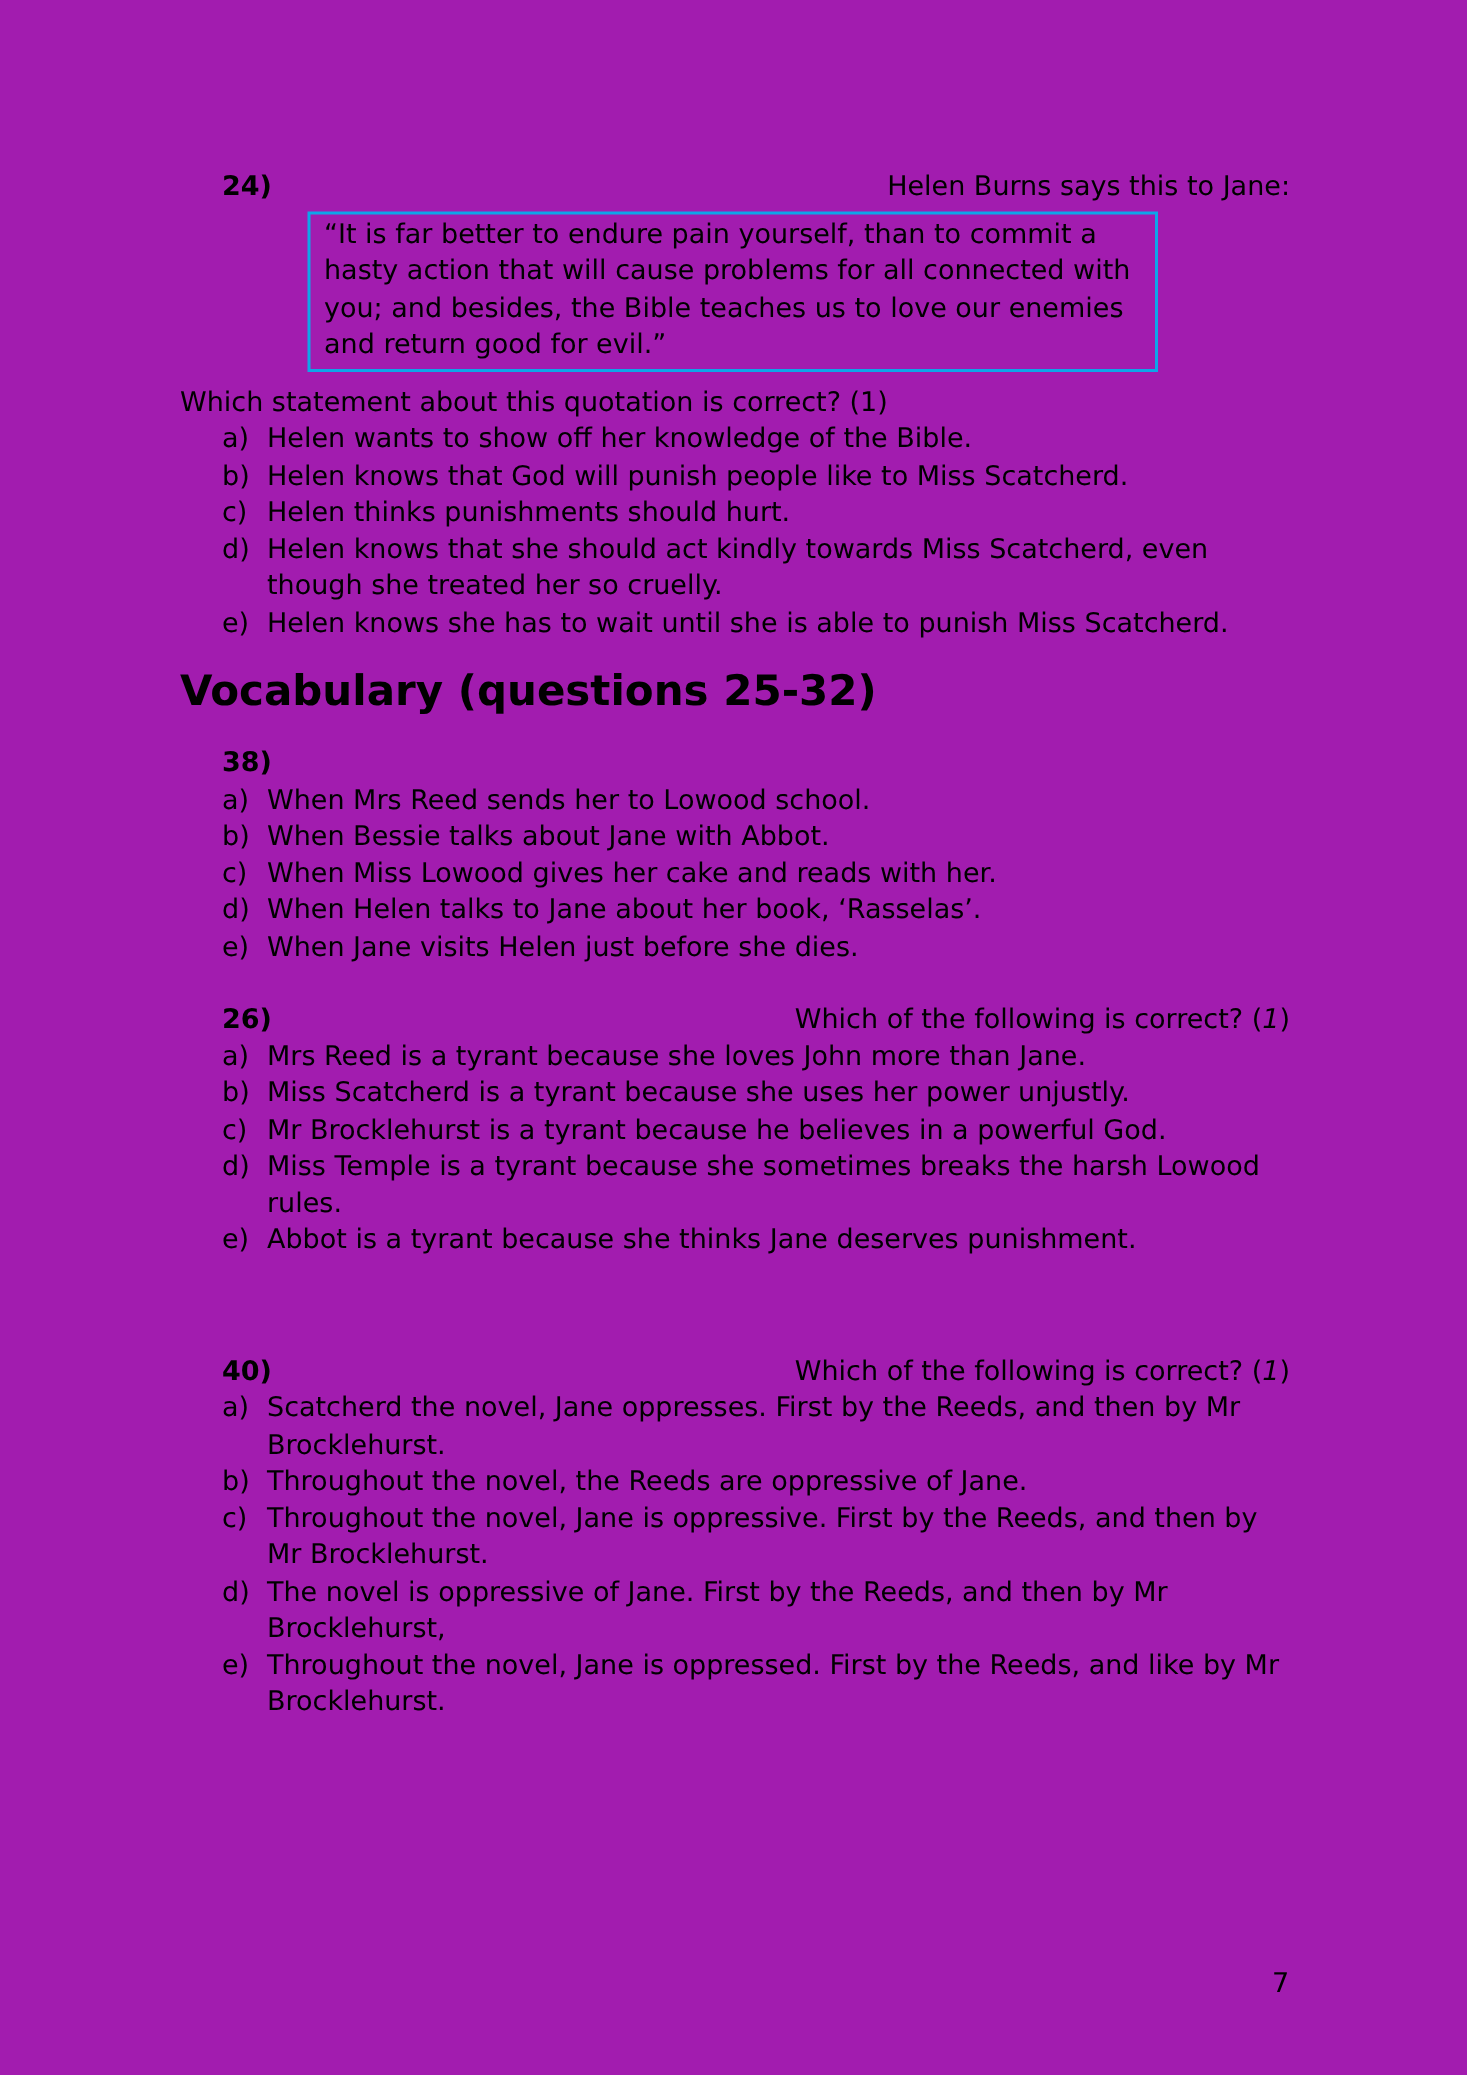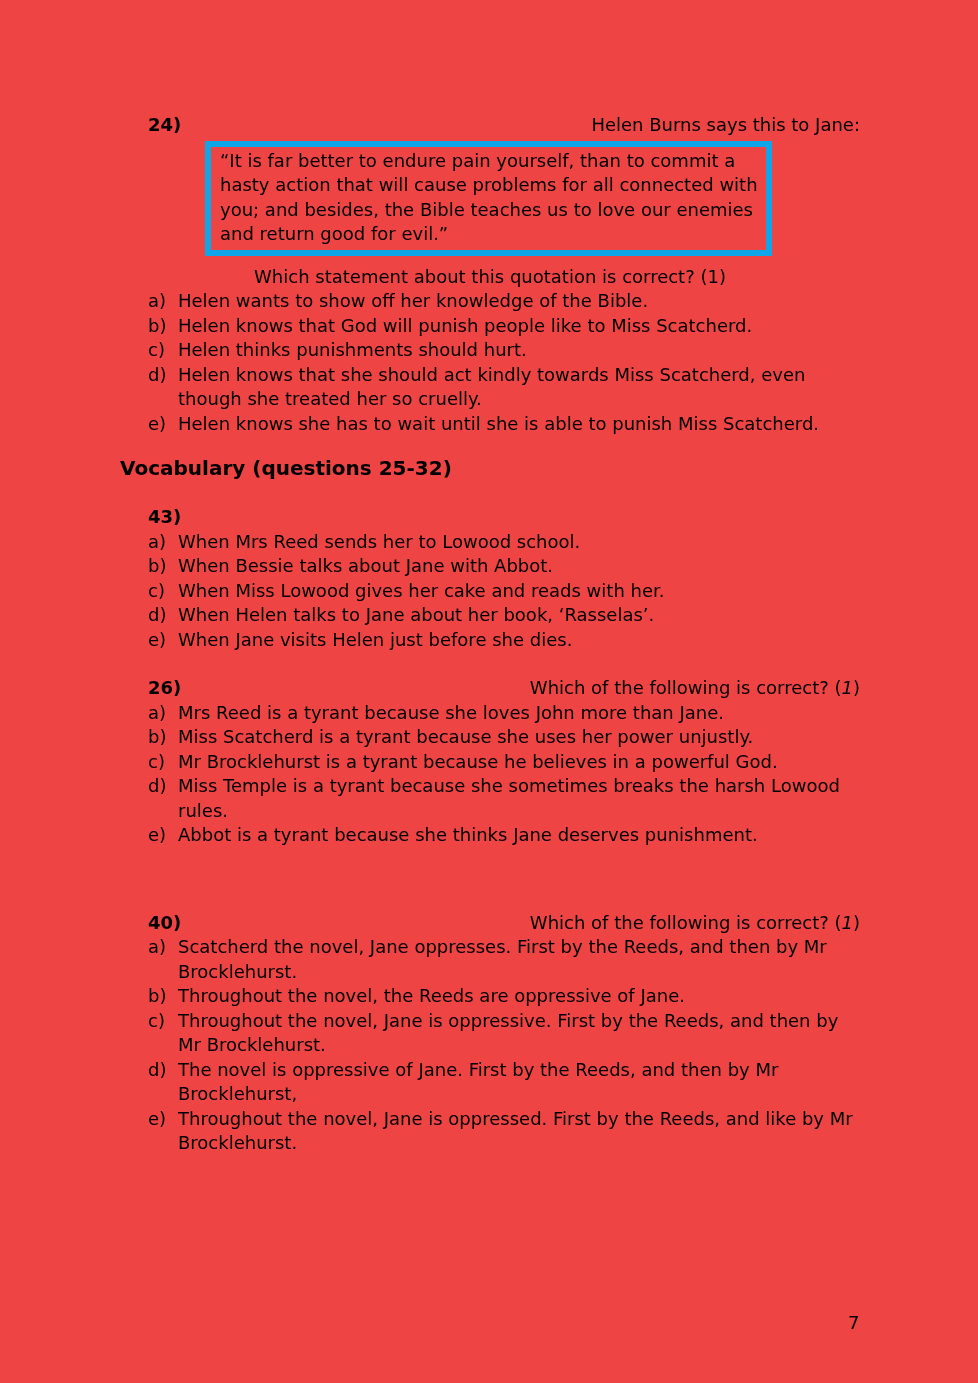--- a/index.html
+++ b/index.html
@@ -1,51 +1,51 @@
 <!DOCTYPE html>
 <html><head>
 <meta charset="utf-8">
 <style>
   html, body { margin: 0; padding: 0; background: #ffffff; }
   .page {
     position: relative;
     width: 978px;
     height: 1383px;
-    background: #ef4444;
+    background: #a21caf;
     color: #000000;
     font-family: "DejaVu Sans", "Liberation Sans", sans-serif;
     font-size: 18px;
     line-height: 24.5px;
     overflow: hidden;
   }
   .content { padding: 113px 118px 0 120px; }
 
   .q-header { display: flex; margin-left: 28px; }
   .q-num { font-weight: bold; flex: 0 0 90px; }
   .q-stem-wrap { flex: 1; text-align: right; }
 
   .quote-box {
     margin-left: 85px;
     margin-top: 3px;
     width: 567px;
     box-sizing: border-box;
-    border: 6px solid #0ea5e9;
+    border: 2px solid #0ea5e9;
     padding: 2px 8px 3px 9px;
   }
 
-  .stem-full { margin-top: 9px; text-align: center; }
+  .stem-full { margin-top: 9px; }
 
   .options { }
   .opt { display: flex; margin-left: 28px; width: 705px; }
   .opt-label { flex: 0 0 30px; }
   .opt-text { flex: 1; }
 
   .section-heading {
     margin: 16px 0 0 0;
-    font-size: 20px;
+    font-size: 28px;
     line-height: 33px;
     font-weight: bold;
   }
 
   .question-block { }
   .qb-25 { margin-top: 20px; }
   .qb-26 { margin-top: 24px; }
   .qb-27 { margin-top: 63px; }
 
   .mark-italic { font-style: italic; }
@@ -93,21 +93,21 @@
       <div class="opt">
         <span class="opt-label">e)</span>
         <span class="opt-text">Helen knows she has to wait until she is able to punish Miss Scatcherd.</span>
       </div>
     </div>
 
     <h1 class="section-heading">Vocabulary (questions 25-32)</h1>
 
     <div class="question-block qb-25">
       <div class="q-header">
-        <span class="q-num">43)</span>
+        <span class="q-num">38)</span>
       </div>
       <div class="options">
         <div class="opt">
           <span class="opt-label">a)</span>
           <span class="opt-text">When Mrs Reed sends her to Lowood school.</span>
         </div>
         <div class="opt">
           <span class="opt-label">b)</span>
           <span class="opt-text">When Bessie talks about Jane with Abbot.</span>
         </div>

